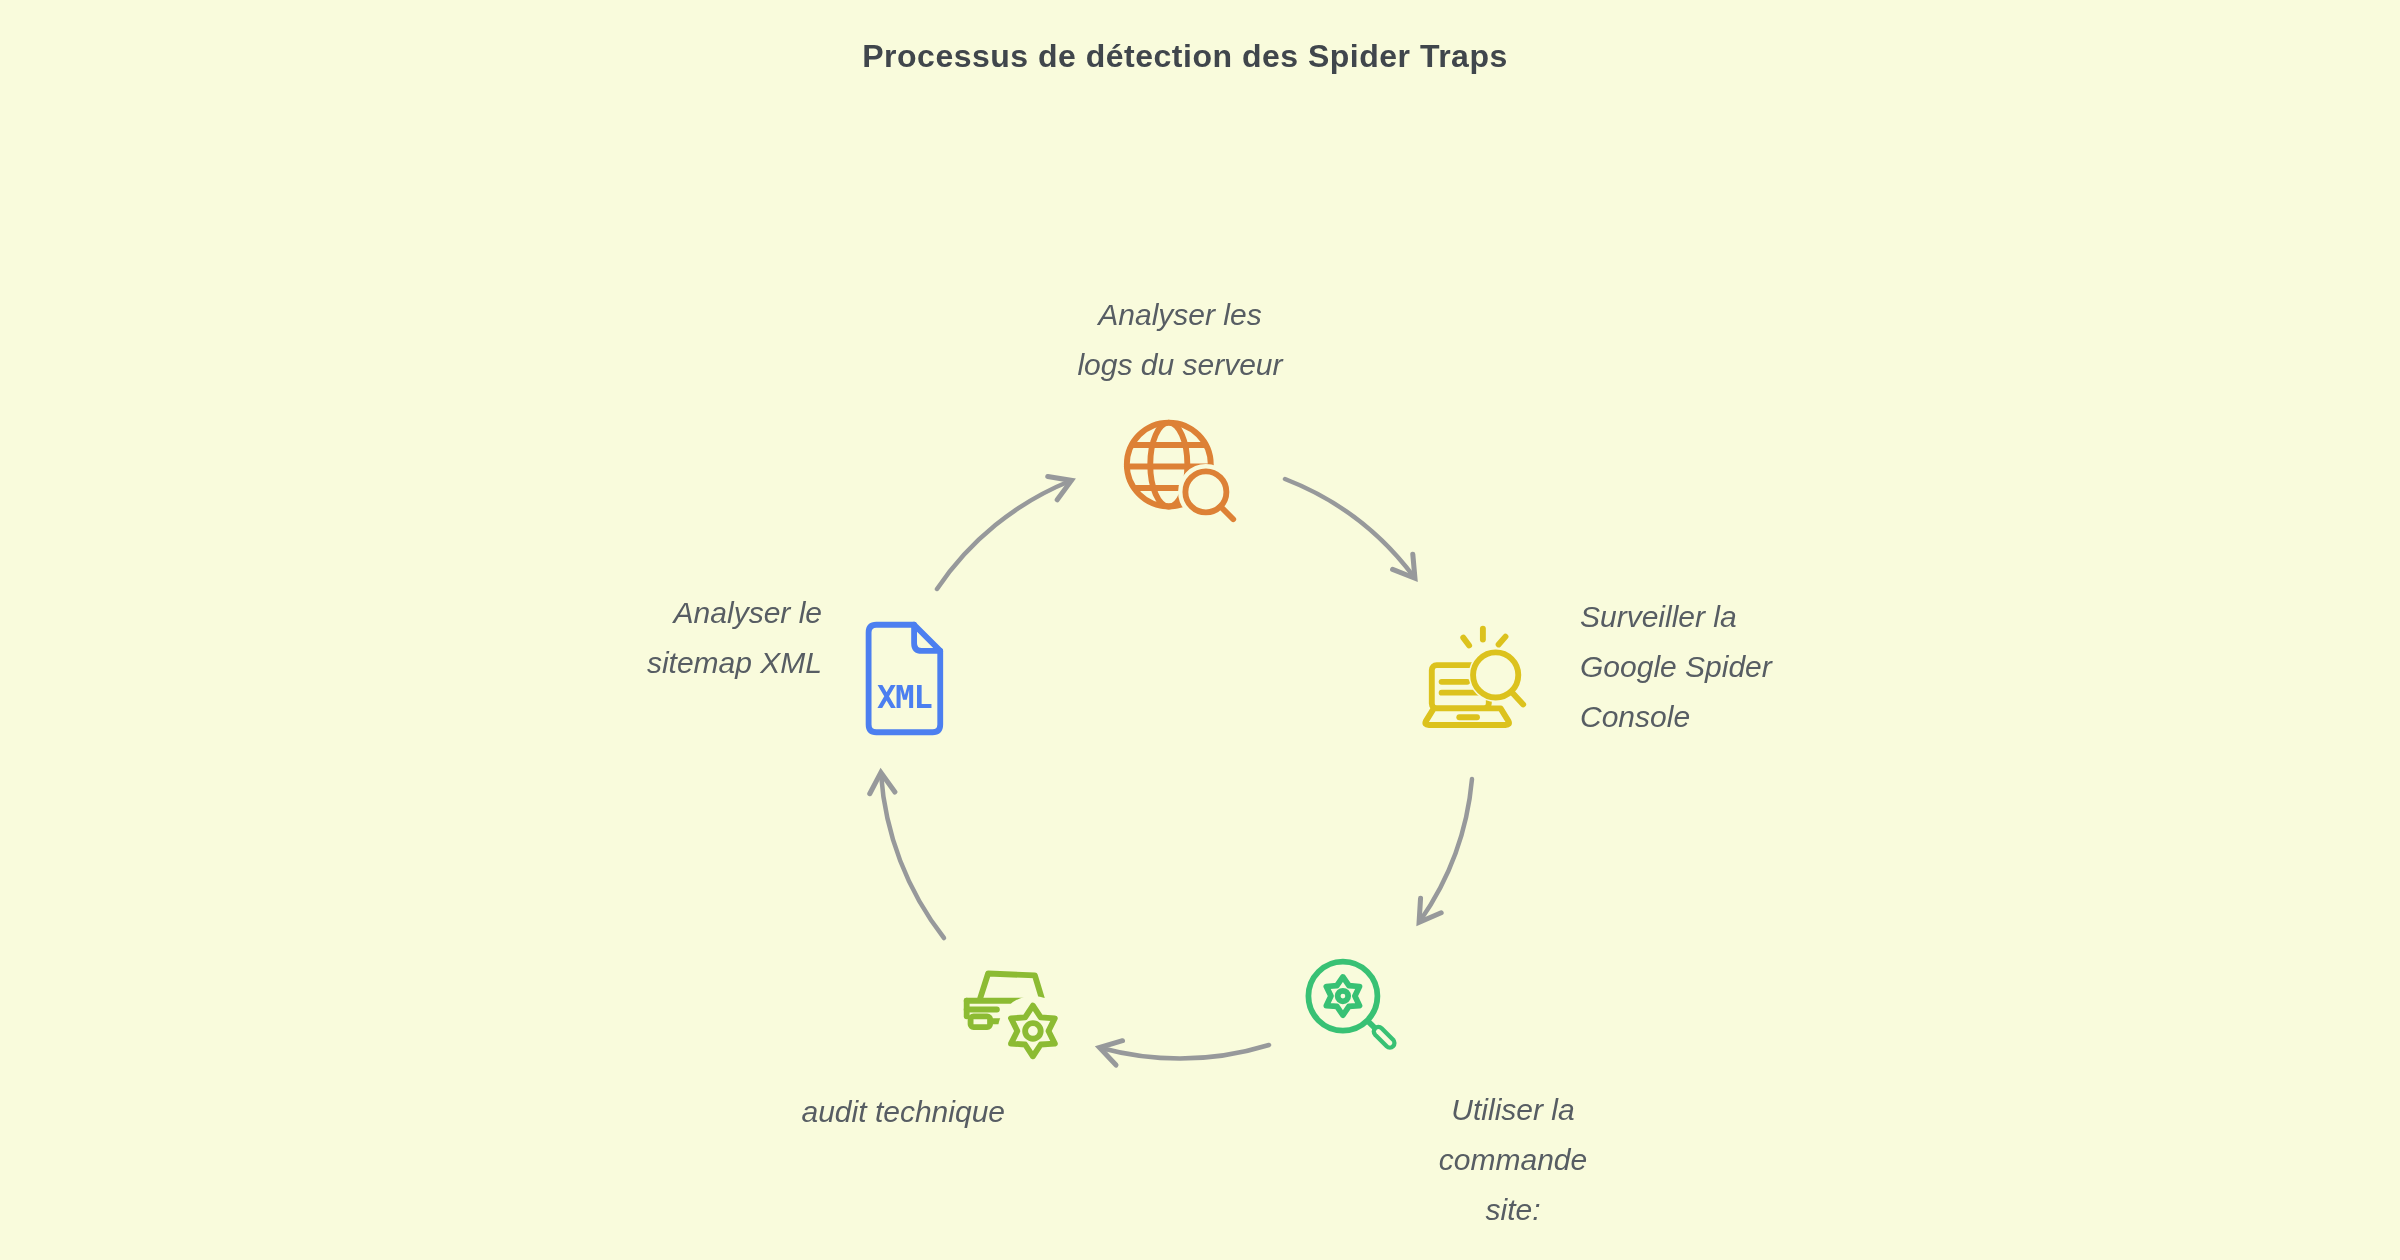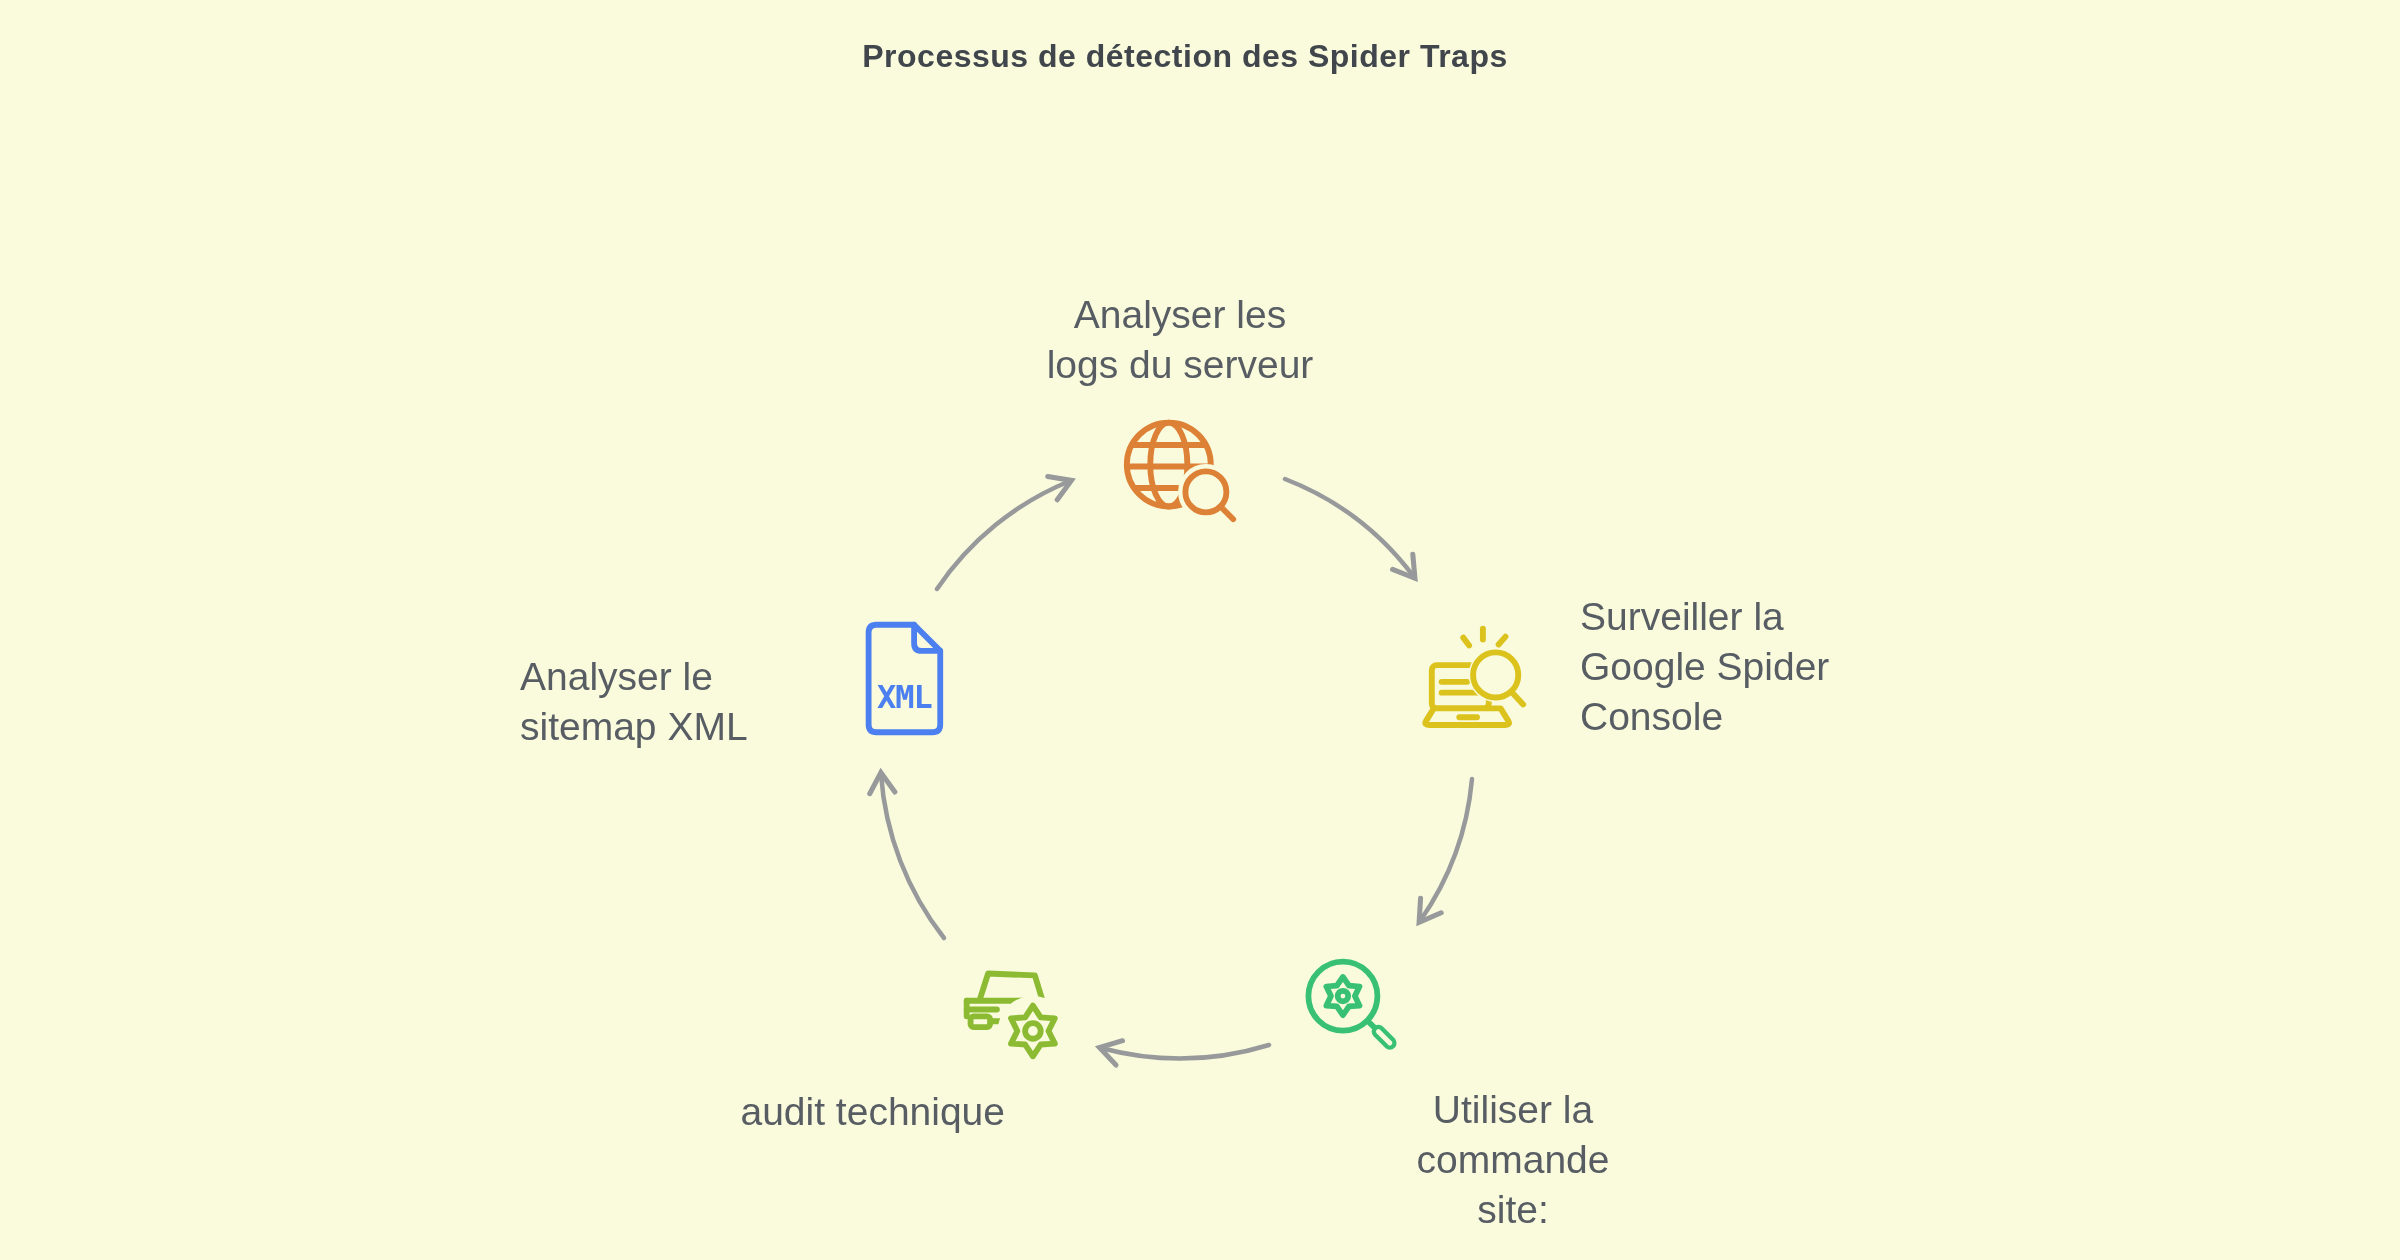--- a/index.html
+++ b/index.html
@@ -23,30 +23,31 @@
   }
 
   .arrows {
     position: absolute; left: 0; top: 0;
     width: 2400px; height: 1260px;
     pointer-events: none;
   }
 
   .label {
     position: absolute;
-    font-size: 39px;
+    font-size: 30px;
     line-height: 50px;
     color: #575d63;
+    font-style: italic;
   }
   .label span { display: block; }
   .lbl-top         { left: 930px;  top: 290px;  width: 500px; text-align: center; }
   .lbl-right       { left: 1543px; top: 592px;  width: 330px; text-align: left; margin-left: 37px; }
   .lbl-bottomright { left: 1358px; top: 1085px; width: 310px; text-align: center; }
   .lbl-bottomleft  { left: 605px;  top: 1087px; width: 400px; text-align: right; }
-  .lbl-left        { left: 520px;  top: 652px;  width: 302px; text-align: left; }
+  .lbl-left        { left: 520px;  top: 588px;  width: 302px; text-align: right; }
 
   .icon { position: absolute; }
   .ico-top         { left: 1120px; top: 406px; width: 122px; height: 122px; }
   .ico-right       { left: 1418px; top: 616px; width: 118px; height: 113px; }
   .ico-bottomright { left: 1295px; top: 952px; width: 115px; height: 115px; }
   .ico-bottomleft  { left: 955px;  top: 955px; width: 112px; height: 112px; }
   .ico-left        { left: 856px;  top: 618px; width: 92px;  height: 121px; }
 
   .icon * { vector-effect: none; }
   .xml-text {

